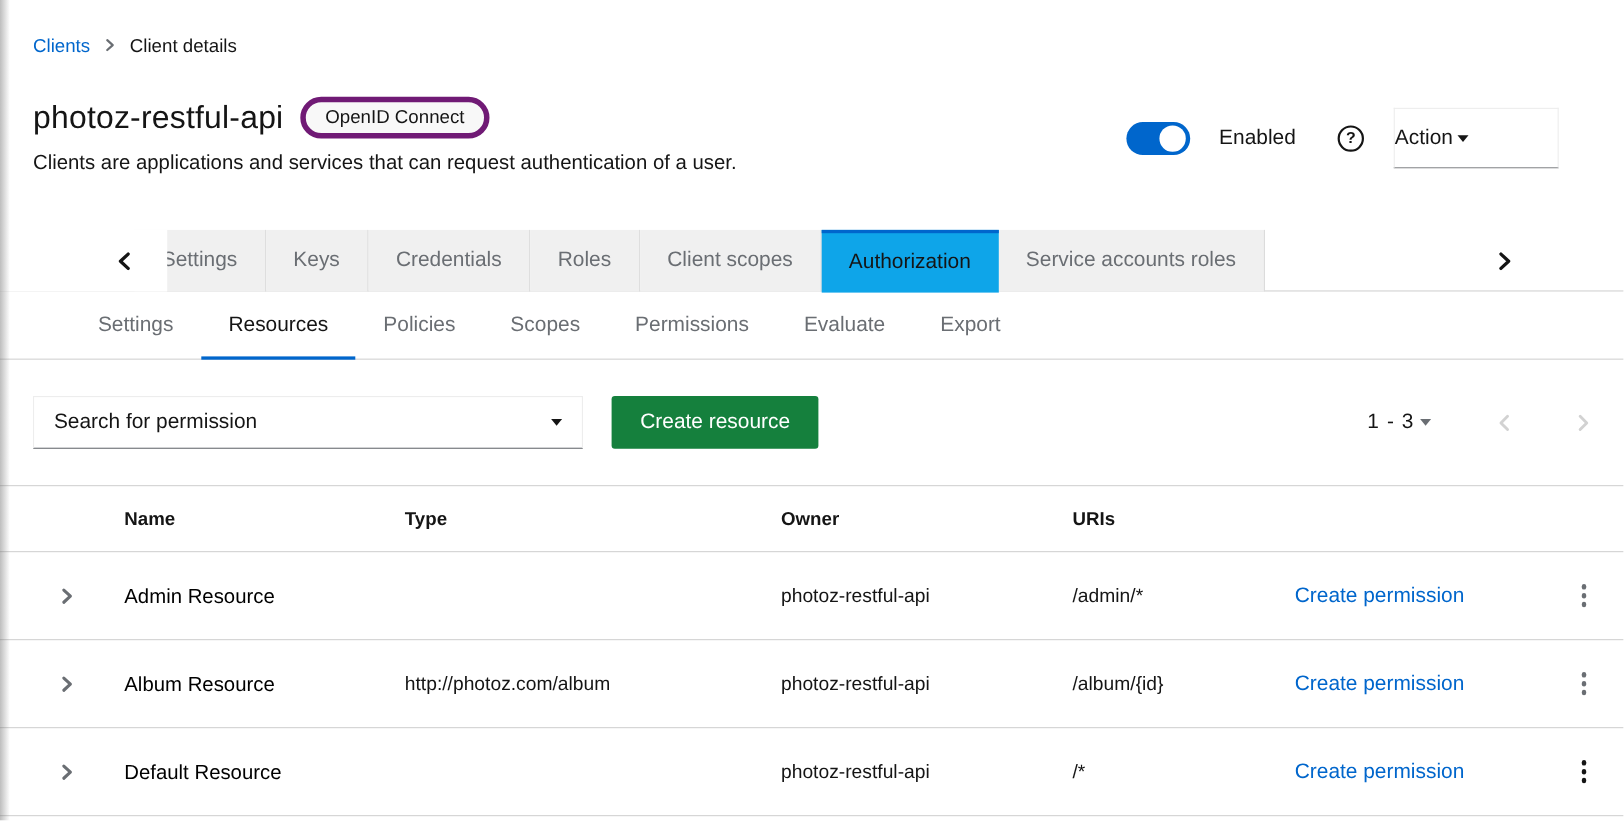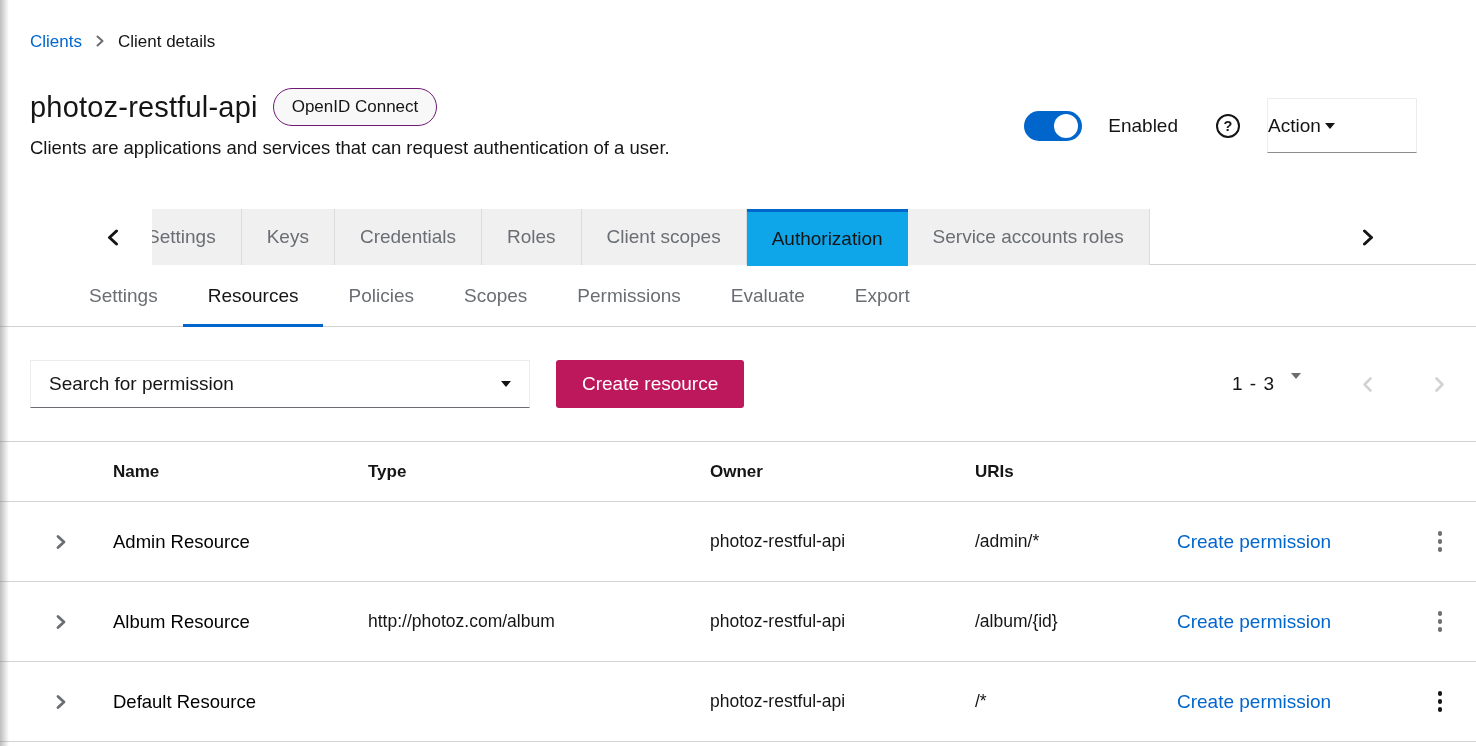--- a/index.html
+++ b/index.html
@@ -13,21 +13,21 @@
 
   
   .breadcrumb{padding:32px 30px 0;display:flex;align-items:center;gap:13px;font-size:17px;}
   .crumb-link{color:#0066cc;cursor:pointer;}
   .crumb-current{color:#151515;}
 
   
   .page-header{display:flex;justify-content:space-between;align-items:flex-start;padding:36px 59px 0 30px;}
   .title-row{display:flex;align-items:center;gap:15px;}
   .page-title{font-size:29px;font-weight:500;letter-spacing:.2px;}
-  .badge{height:38px;display:flex;align-items:center;padding:0 18px;border:1px solid #701a75;
+  .badge{height:38px;display:flex;align-items:center;padding:0 18px;border:5px solid #701a75;
     background:#f8f8f8;border-radius:19px;font-size:17px;color:#151515;}
   .desc{margin-top:11px;font-size:18.5px;}
   .header-right{display:flex;align-items:center;margin-top:10px;}
   .switch{width:58px;height:30px;border-radius:15px;background:#0066cc;position:relative;cursor:pointer;flex:none;}
   .switch .knob{position:absolute;right:4px;top:3px;width:24px;height:24px;border-radius:50%;background:#fff;}
   .enabled-label{margin-left:26px;font-size:19px;}
   .help-icon{margin-left:38px;width:24px;height:24px;border-radius:50%;border:2.5px solid #151515;
     display:flex;align-items:center;justify-content:center;font-weight:700;font-size:14.5px;cursor:pointer;flex:none;}
   .action-btn{margin-left:27px;height:55px;width:150px;display:flex;align-items:center;justify-content:flex-start;gap:4px;
     font-size:19px;background:#fff;border:1px solid #ededed;border-bottom:1px solid #8a8d90;cursor:pointer;color:#151515;}
@@ -50,24 +50,24 @@
   
   .subtabs{display:flex;padding-left:64px;height:62px;border-bottom:1px solid #d2d2d2;}
   .subtab{display:flex;align-items:center;padding:0 25px;font-size:19px;color:#6a6e73;position:relative;cursor:pointer;}
   .subtab.active{color:#151515;}
   .subtab.active::after{content:"";position:absolute;left:0;right:0;bottom:-1px;height:3px;background:#0066cc;}
 
   
   .toolbar{display:flex;align-items:center;padding:33px 30px;border-bottom:1px solid #d2d2d2;}
   .select-toggle{width:500px;height:48px;border:1px solid #ededed;border-bottom:1px solid #6a6e73;
     display:flex;align-items:center;justify-content:space-between;padding:0 18px;font-size:19px;cursor:pointer;background:#fff;}
-  .create-btn{margin-left:26px;height:48px;padding:0 26px;background:#be185d;color:#fff;font-size:19px;
+  .create-btn{margin-left:26px;height:48px;padding:0 26px;background:#15803d;color:#fff;font-size:19px;
     border:none;border-radius:3px;cursor:pointer;}
   .pagination{margin-left:auto;display:flex;align-items:center;}
-  .page-range-toggle{display:flex;align-items:flex-start;gap:16px;cursor:pointer;}
+  .page-range-toggle{display:flex;align-items:center;gap:5px;cursor:pointer;}
   .page-range{font-size:19px;font-weight:500;letter-spacing:1px;}
   .pg-btn{background:none;border:none;cursor:pointer;display:flex;align-items:center;padding:0;}
   .pg-prev{margin-left:60px;} .pg-next{margin-left:59px;}
 
   
   .thead,.trow{display:grid;grid-template-columns:83px 255px 342px 265px 202px 209px 60px;
     padding:0 30px;align-items:center;}
   .thead{height:60px;border-bottom:1px solid #d2d2d2;font-weight:700;font-size:17px;}
   .trow{height:80px;border-bottom:1px solid #d2d2d2;font-size:17.5px;}
   .expander{justify-self:start;padding-left:25px;background:none;border:none;cursor:pointer;display:flex;align-items:center;}

